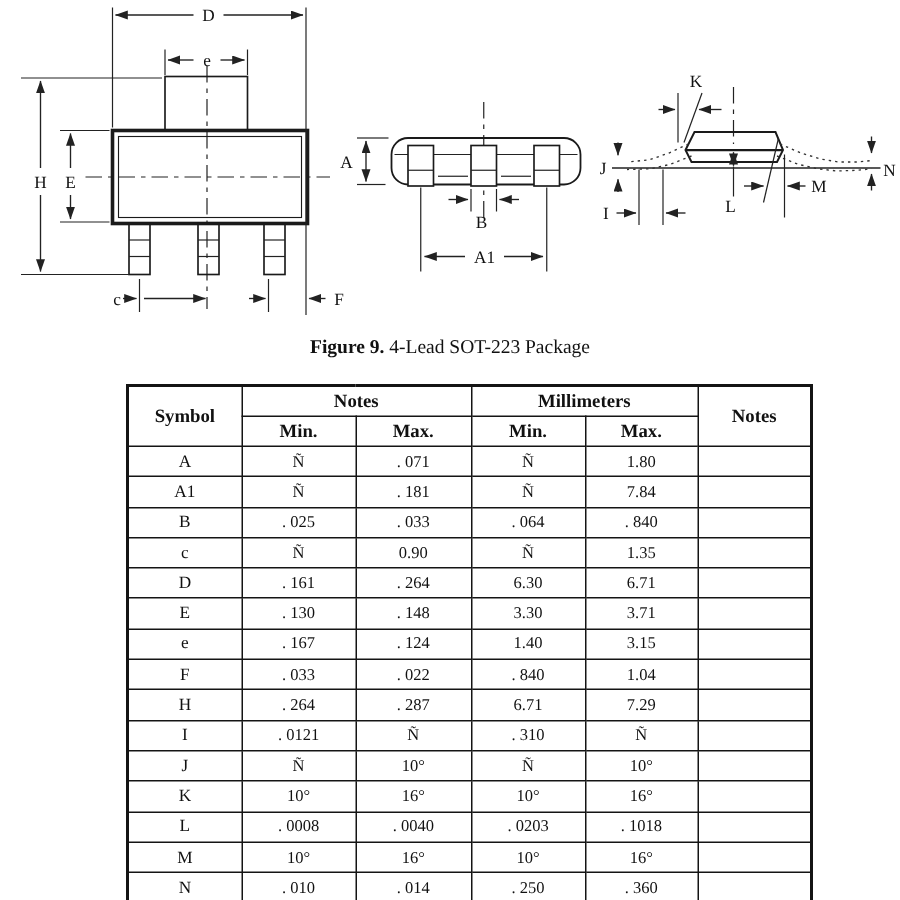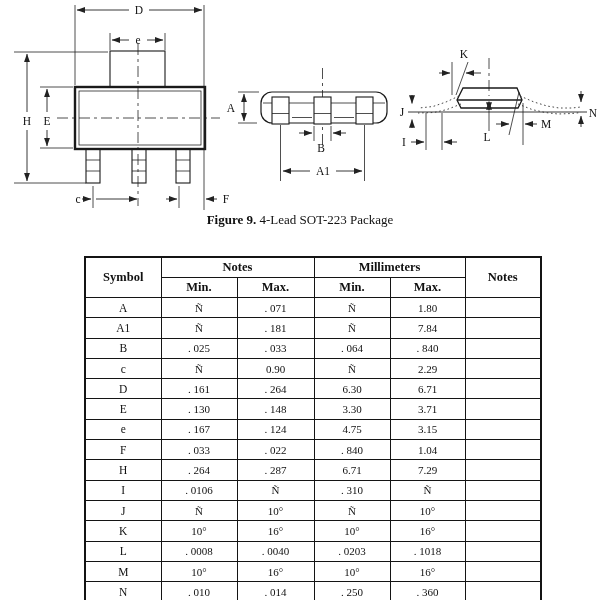--- a/index.html
+++ b/index.html
@@ -4,21 +4,21 @@
 <style>
   html,body{margin:0;padding:0;background:#fff;}
   .page{position:relative;width:600px;height:600px;background:#ffffff;font-family:"Liberation Serif",serif;color:#111;overflow:hidden;}
   svg text{font-family:"Liberation Serif",serif;font-size:11.5px;fill:#111;text-anchor:middle;}
   .dim{stroke:#222;stroke-width:0.9;fill:none;}
   .ext{stroke:#222;stroke-width:0.8;fill:none;}
   .cl{stroke:#222;stroke-width:0.8;fill:none;stroke-dasharray:11 4 3 4;}
   .dot{stroke:#333;stroke-width:0.9;fill:none;stroke-dasharray:1.6 2.7;}
   .shape{stroke:#1a1a1a;fill:none;}
   .wshape{stroke:#1a1a1a;fill:#ffffff;}
-  .caption{position:absolute;top:212px;left:0;width:600px;text-align:center;font-size:13px;}
+  .caption{position:absolute;top:223px;left:0;width:600px;text-align:center;font-size:13px;}
   .caption b{font-weight:bold;}
   .tablewrap{position:absolute;left:84px;top:256px;}
   table.dim-table{border-collapse:collapse;table-layout:fixed;width:456px;border:2.3px solid #141414;}
   table.dim-table th,table.dim-table td{border:1.4px solid #141414;text-align:center;vertical-align:middle;padding:0;overflow:hidden;}
   table.dim-table thead th{font-weight:bold;font-size:12.5px;height:19px;}
   table.dim-table tbody td{font-size:11px;height:19.3px;font-weight:normal;}
   table.dim-table tbody td.symcell{font-size:11.5px;}
 </style>
 </head>
 <body>
@@ -217,21 +217,21 @@
       <td>. 064</td>
       <td>. 840</td>
       <td></td>
     </tr>
 
     <tr>
       <td class="symcell">c</td>
       <td>Ñ</td>
       <td>0.90</td>
       <td>Ñ</td>
-      <td>2.29</td>
+      <td>1.35</td>
       <td></td>
     </tr>
 
     <tr>
       <td class="symcell">D</td>
       <td>. 161</td>
       <td>. 264</td>
       <td>6.30</td>
       <td>6.71</td>
       <td></td>
@@ -243,21 +243,21 @@
       <td>. 148</td>
       <td>3.30</td>
       <td>3.71</td>
       <td></td>
     </tr>
 
     <tr>
       <td class="symcell">e</td>
       <td>. 167</td>
       <td>. 124</td>
-      <td>4.75</td>
+      <td>1.40</td>
       <td>3.15</td>
       <td></td>
     </tr>
 
     <tr>
       <td class="symcell">F</td>
       <td>. 033</td>
       <td>. 022</td>
       <td>. 840</td>
       <td>1.04</td>
@@ -268,21 +268,21 @@
       <td class="symcell">H</td>
       <td>. 264</td>
       <td>. 287</td>
       <td>6.71</td>
       <td>7.29</td>
       <td></td>
     </tr>
 
     <tr>
       <td class="symcell">I</td>
-      <td>. 0106</td>
+      <td>. 0121</td>
       <td>Ñ</td>
       <td>. 310</td>
       <td>Ñ</td>
       <td></td>
     </tr>
 
     <tr>
       <td class="symcell">J</td>
       <td>Ñ</td>
       <td>10°</td>

